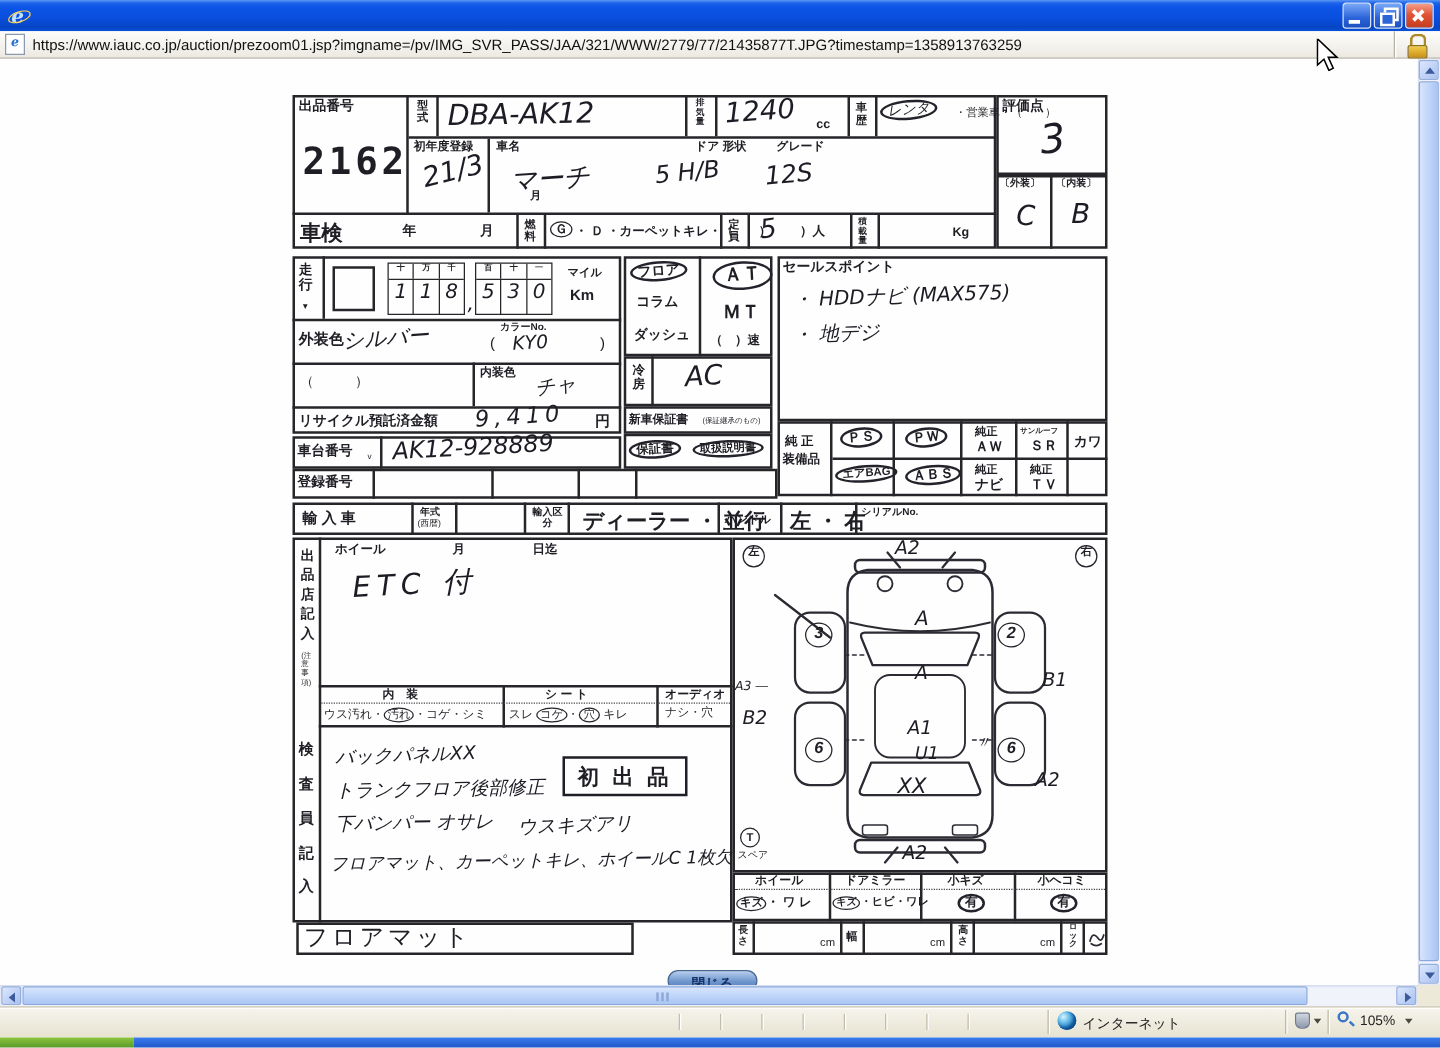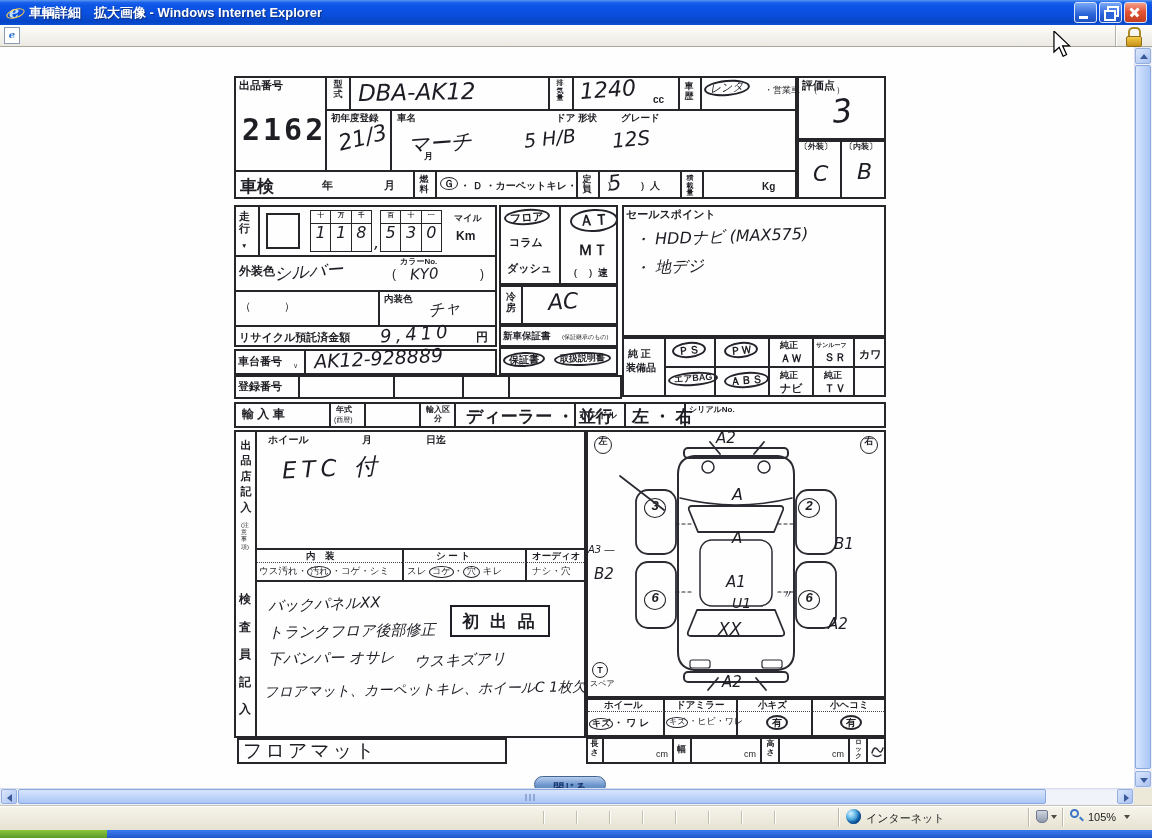--- a/index.html
+++ b/index.html
@@ -46,37 +46,37 @@
   .dothd{border-bottom:1.5px dotted #44444c}
 </style>
 </head>
 <body>
 
 <div class="a titlebar">
   <span class="a" style="left:6px;top:3px;width:18px;height:18px">
     <span style="position:absolute;left:3px;top:0;font:bold italic 16px 'DejaVu Serif',serif;color:#bfe0ff">e</span>
     <span style="position:absolute;left:0;top:6px;width:17px;height:7px;border:1.5px solid #ffd24a;border-radius:50%;transform:rotate(-18deg)"></span>
   </span>
-  <span class="tt" style="margin-left:24px">車輌詳細　拡大画像 - Windows Internet Explorer</span>
   <span style="flex:1"></span>
   <span class="wb bl">
     <span style="position:absolute;left:4px;bottom:3px;width:9px;height:3px;background:#fff"></span>
   </span>
   <span class="wb bl">
     <span style="position:absolute;left:7px;top:3px;width:8px;height:7px;border:2px solid #fff"></span>
     <span style="position:absolute;left:4px;top:7px;width:8px;height:7px;border:2px solid #fff;background:#2b63d8"></span>
   </span>
   <span class="wb rd">
     <span style="position:absolute;left:4px;top:8px;width:11px;height:2.5px;background:#fff;transform:rotate(45deg)"></span>
     <span style="position:absolute;left:4px;top:8px;width:11px;height:2.5px;background:#fff;transform:rotate(-45deg)"></span>
   </span>
 </div>
 
 <div class="a addr">
   <span style="display:inline-block;width:14px;height:15px;background:#fff;border:1px solid #8a9ab0;text-align:center;font:bold italic 10px 'DejaVu Serif',serif;color:#2a6fd0;line-height:14px">e</span>
+  <span class="url">https://www.iauc.co.jp/auction/prezoom01.jsp?imgname=/pv/IMG_SVR_PASS/JAA/321/WWW/2779/77/21435877T.JPG?timestamp=1358913763259</span>
   <span style="flex:1"></span>
   <span style="width:36px;height:21px;border-left:1px solid #b5b2a6;box-shadow:inset 1px 0 0 #fff;display:flex;flex-direction:column;align-items:center">
     <span style="margin-top:2px">
       <span style="display:block;width:9px;height:7px;border:2px solid #ab8a28;border-bottom:none;border-radius:5px 5px 0 0;margin:0 auto"></span>
       <span style="display:block;width:14px;height:9px;background:linear-gradient(#f2cc4a,#c89018);border:1px solid #8f7018;border-radius:2px"></span>
     </span>
   </span>
 </div>
 
 <div class="a content"></div>
@@ -361,21 +361,21 @@
   <div class="a ln" style="left:508px;top:628px;width:2px;height:39px"></div>
   <div class="a ln" style="left:583px;top:628px;width:2px;height:39px"></div>
   <div class="a dothd" style="left:360px;top:630px;width:296px;height:12px"></div>
   <div class="a lb s95" style="left:376px;top:630px">ホイール</div>
   <div class="a lb s95" style="left:448px;top:630px">ドアミラー</div>
   <div class="a lb s95" style="left:530px;top:630px">小キズ</div>
   <div class="a lb s95" style="left:602px;top:630px">小ヘコミ</div>
   <div class="a s10" style="left:361px;top:647px;white-space:nowrap;font-weight:bold">
     <span class="hc s9" style="padding:0 2px;border-width:1.5px">キズ</span><span>・ ワ レ</span>
   </div>
-  <div class="a s9" style="left:438px;top:647px;white-space:nowrap;font-weight:normal">
+  <div class="a s9" style="left:438px;top:647px;white-space:nowrap;font-weight:bold">
     <span class="hc s8" style="padding:0 2px;border-width:1.5px">キズ</span><span>・ヒビ・ワレ</span>
   </div>
   <span class="a hc lb s10" style="left:538px;top:645px">有</span>
   <span class="a hc lb s10" style="left:612px;top:645px">有</span>
 
   <div class="a b" style="left:358px;top:667px;width:300px;height:27px"></div>
   <div class="a ln" style="left:374px;top:667px;width:2px;height:27px"></div>
   <div class="a ln" style="left:444px;top:667px;width:2px;height:27px"></div>
   <div class="a ln" style="left:462px;top:667px;width:2px;height:27px"></div>
   <div class="a ln" style="left:532px;top:667px;width:2px;height:27px"></div>

